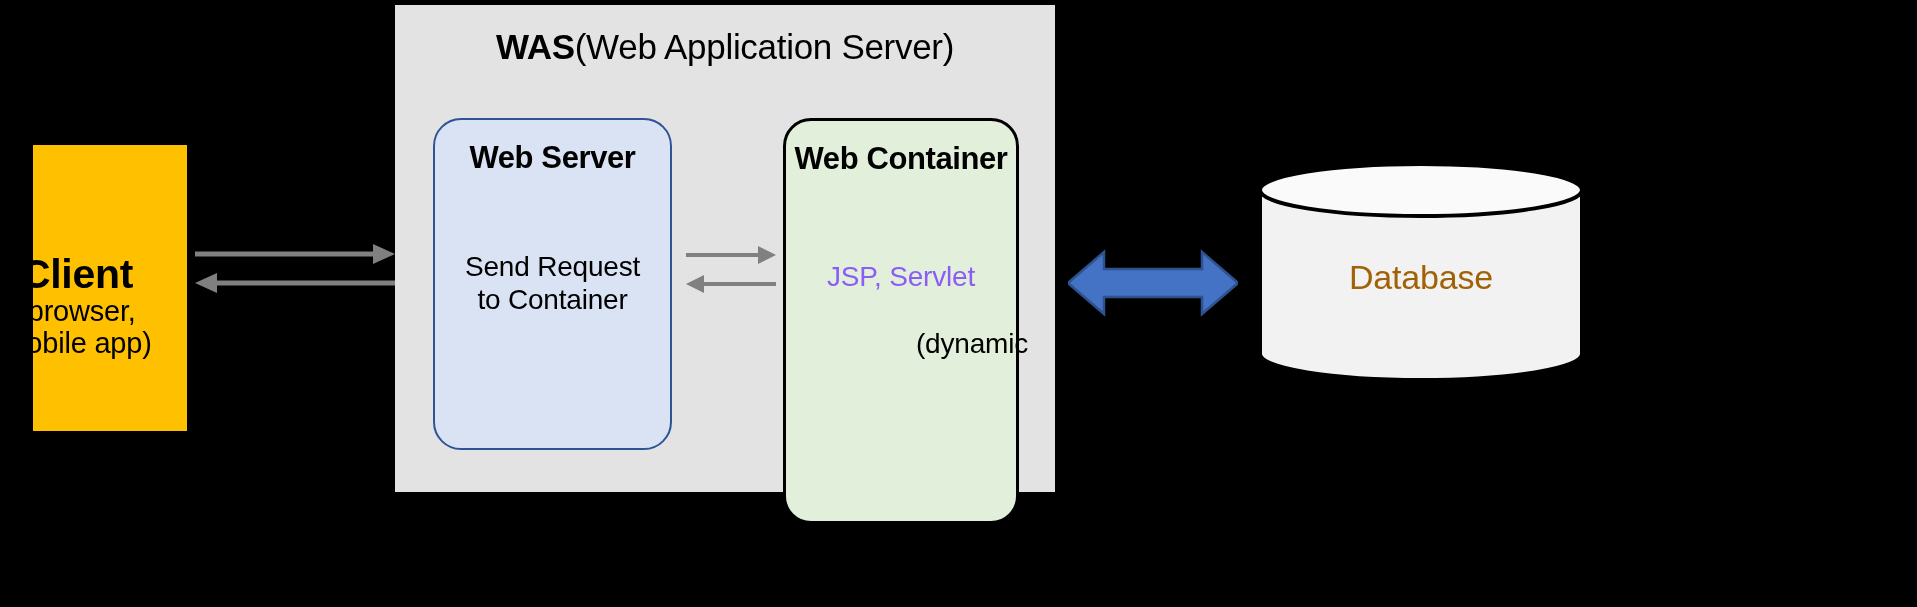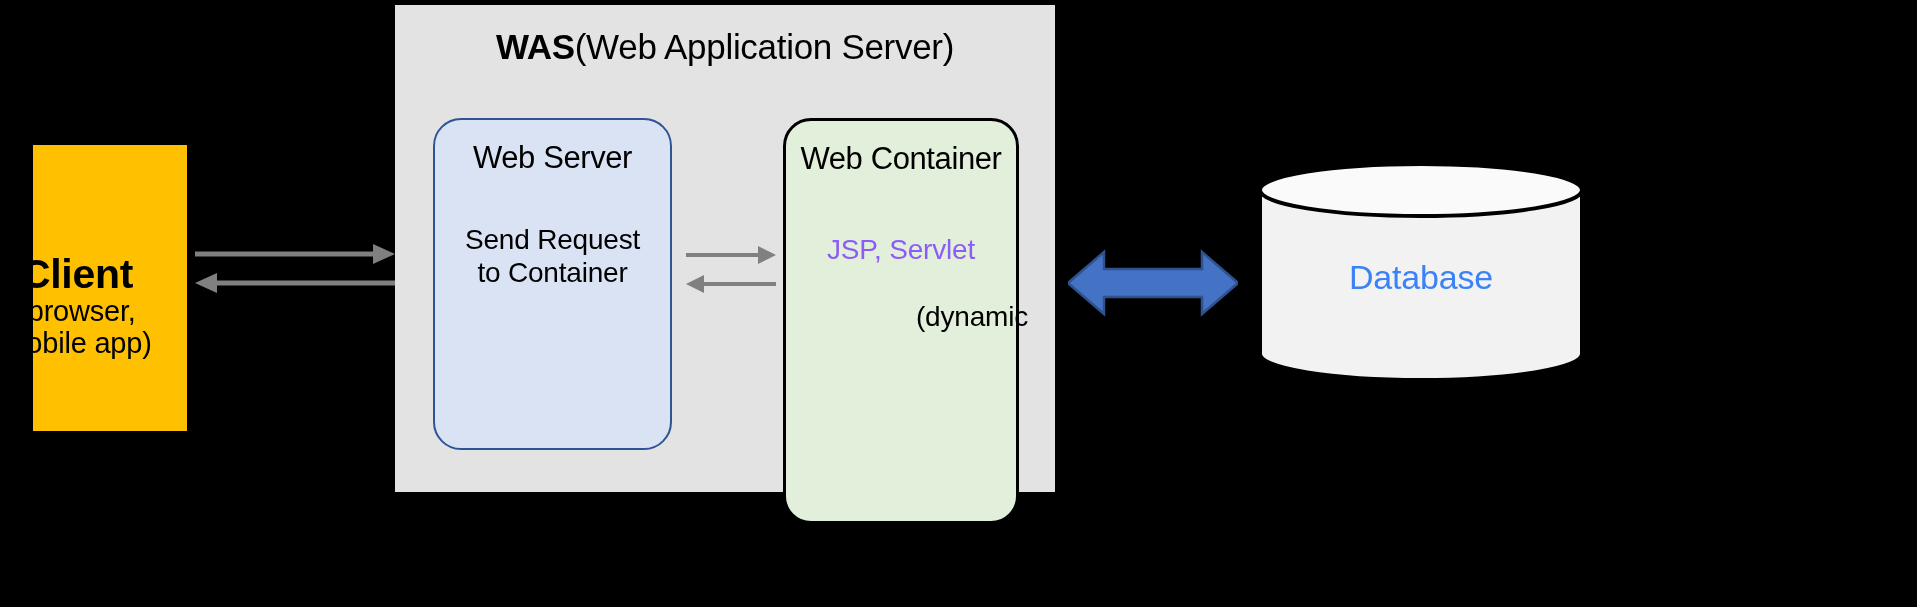--- a/index.html
+++ b/index.html
@@ -95,52 +95,53 @@
     width: 236px;
     height: 406px;
     background: #E2EFDA;
     border: 3px solid #000000;
   }
   .box-title {
     position: absolute;
     left: 0; right: 0;
     top: 20px;
     font-size: 31px;
-    font-weight: normal;
+    font-weight: bold;
     color: #000000;
     letter-spacing: -0.4px;
   }
   .box-line {
     position: absolute;
     left: -12px; right: -12px;
     font-size: 28px;
     font-weight: 400;
     color: #000000;
     line-height: 1.18;
     letter-spacing: -0.2px;
+    margin-top: 27px;
   }
   #ws-text-1 { top: 103px; }
   #ws-text-2 { top: 200px; }
   #wc-text-1 { top: 112px; color: #8b5cf6; }
   #wc-text-2 { top: 179px; text-align: right; }
 
   
   #db-arrow { position: absolute; left: 1068px; top: 248px; }
 
   
   #database-shape { position: absolute; left: 1256px; top: 162px; }
   #database-label {
     position: absolute;
     left: 1258px;
     top: 258px;
     width: 326px;
     text-align: center;
     font-size: 34px;
     font-weight: 400;
-    color: #3b82f6;
+    color: #a16207;
     letter-spacing: -0.2px;
   }
 </style>
 </head>
 <body>
 
 <div id="canvas">
 
   <div id="client-box"></div>
   <div id="client-label-group">

